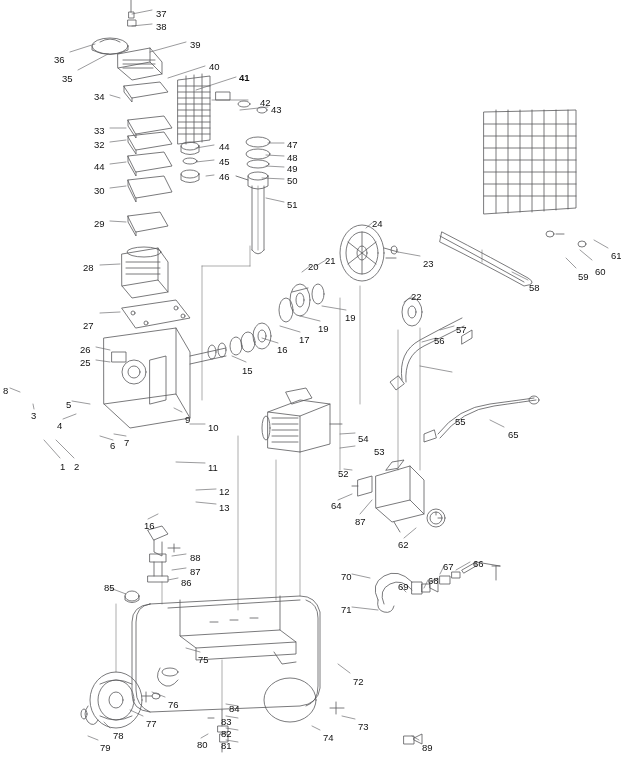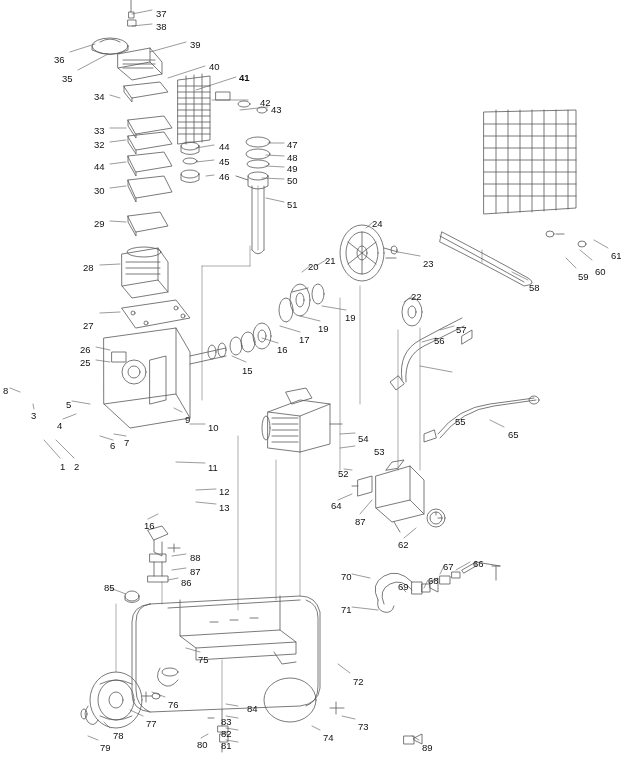--- a/index.html
+++ b/index.html
@@ -429,20 +429,20 @@
       <div class="callout" style="left: 323px; top: 733px; color: rgb(17, 17, 17);">74</div>
       <div class="callout" style="left: 198px; top: 655px; color: rgb(17, 17, 17);">75</div>
       <div class="callout" style="left: 168px; top: 700px; color: rgb(17, 17, 17);">76</div>
       <div class="callout" style="left: 146px; top: 719px; color: rgb(17, 17, 17);">77</div>
       <div class="callout" style="left: 113px; top: 731px; color: rgb(17, 17, 17);">78</div>
       <div class="callout" style="left: 100px; top: 743px; color: rgb(17, 17, 17);">79</div>
       <div class="callout" style="left: 197px; top: 740px; color: rgb(17, 17, 17);">80</div>
       <div class="callout" style="left: 221px; top: 741px; color: rgb(17, 17, 17);">81</div>
       <div class="callout" style="left: 221px; top: 729px; color: rgb(17, 17, 17);">82</div>
       <div class="callout" style="left: 221px; top: 717px; color: rgb(17, 17, 17);">83</div>
-      <div class="callout" style="left: 221px; top: 704px; color: rgb(17, 17, 17); padding-left: 26px;">84</div>
+      <div class="callout" style="left: 203px; top: 704px; color: rgb(17, 17, 17); padding-left: 26px;">84</div>
       <div class="callout" style="left: 104px; top: 583px; color: rgb(17, 17, 17);">85</div>
       <div class="callout" style="left: 181px; top: 578px; color: rgb(17, 17, 17);">86</div>
       <div class="callout" style="left: 190px; top: 567px; color: rgb(17, 17, 17);">87</div>
       <div class="callout" style="left: 190px; top: 553px; color: rgb(17, 17, 17);">88</div>
       <div class="callout" style="left: 422px; top: 743px; color: rgb(17, 17, 17);">89</div>
     </div>
 </div>
 
 </body></html>

